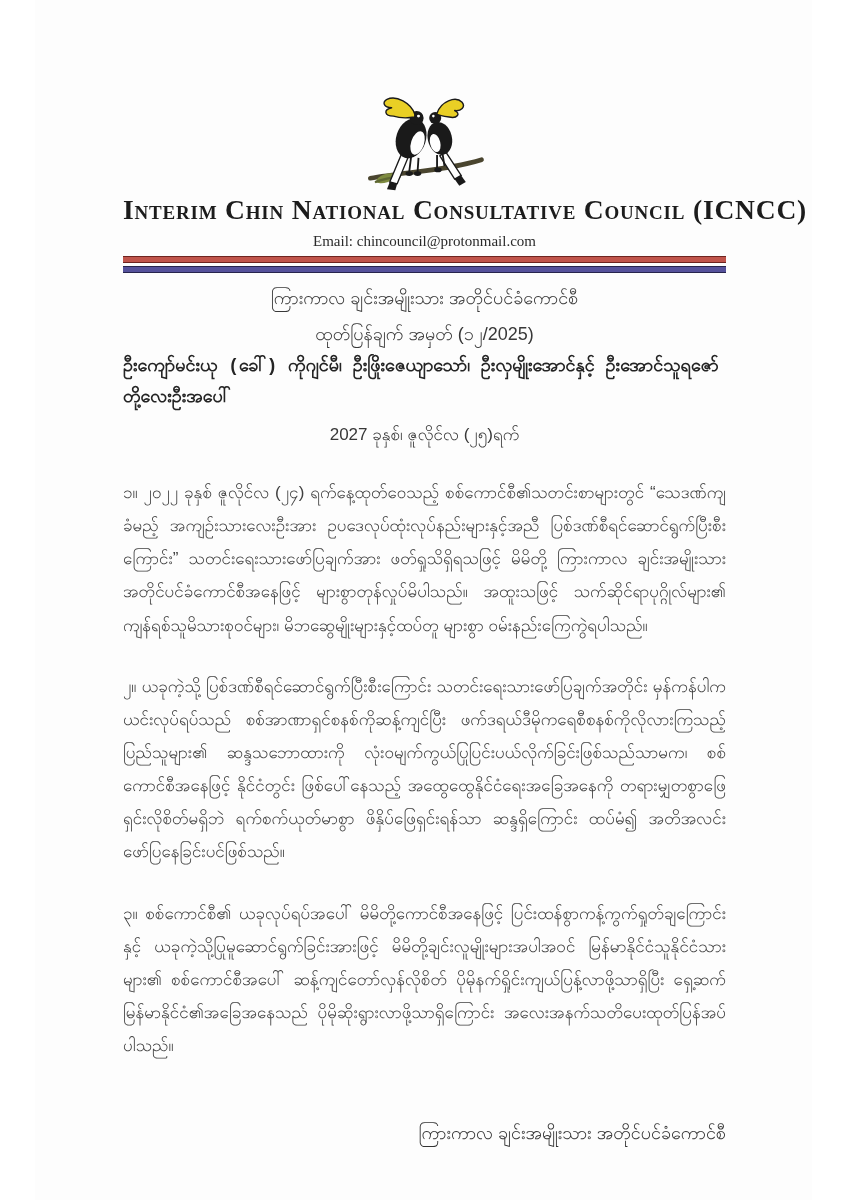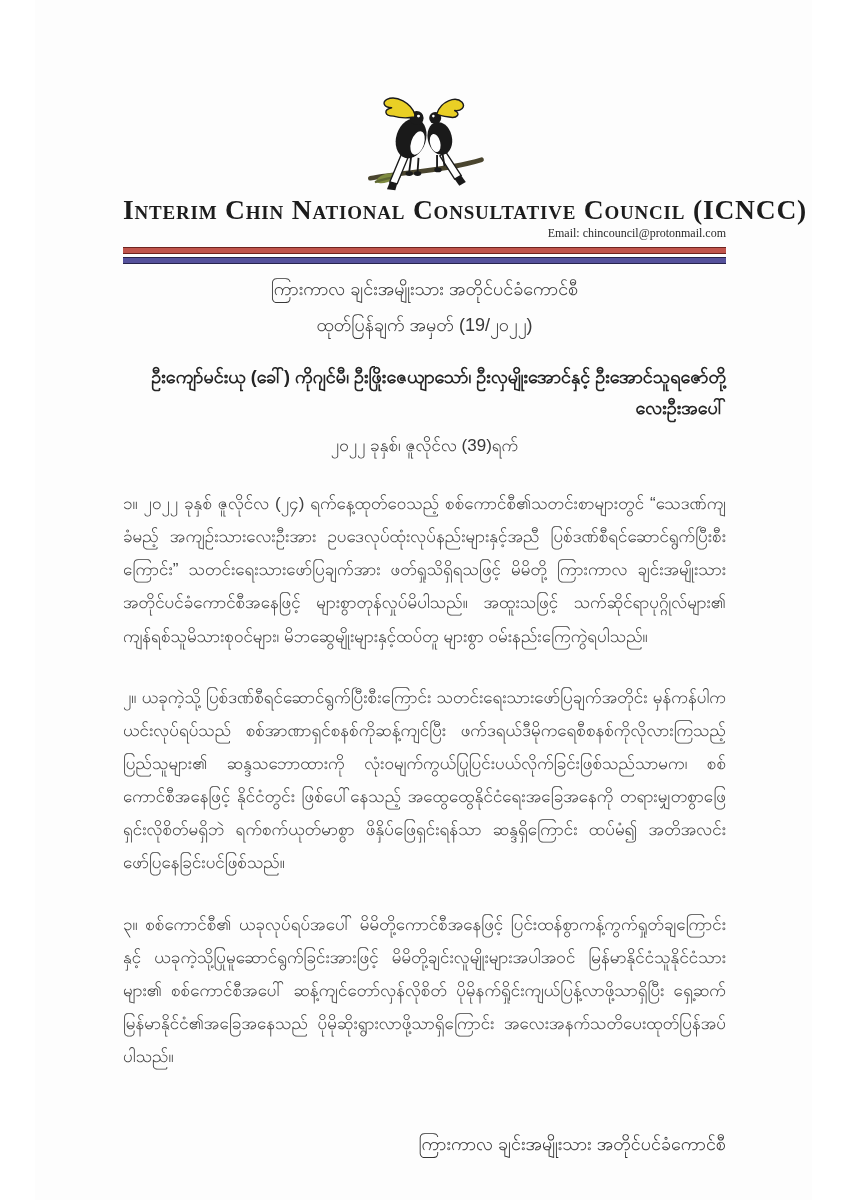--- a/index.html
+++ b/index.html
@@ -13,32 +13,32 @@
   .logo-wrap{text-align:center;margin:0 auto 2px auto;height:102px;}
   .logo-wrap svg{display:inline-block;height:102px;width:150px;}
   .org-title{
     font-family:"Liberation Serif", serif;
     font-variant:small-caps;
     font-size:27.5px;letter-spacing:.8px;font-weight:600;
     color:#1c1c1c;text-align:center;line-height:1.05;white-space:nowrap;
   }
   .org-email{
     font-family:"Liberation Serif", serif;
-    font-size:12px;color:#2a2a2a;text-align:right;margin-top:1px;
+    font-size:15px;color:#2a2a2a;text-align:center;margin-top:8px;
   }
   .rule{height:5px;margin-top:6px;}
   .rule-red{background:#c0544b;border-top:1.5px solid #6e2420;border-bottom:1.5px solid #6e2420;}
   .rule-blue{background:#55519b;border-top:1.5px solid #27244d;border-bottom:1.5px solid #27244d;margin-top:3px;}
   
   .mm{line-height:1.55;}
   .head-council{font-size:18px;color:#383838;text-align:center;margin-top:12px;}
   .head-number{font-size:18px;color:#383838;text-align:center;margin-top:8px;}
   .head-subject{
-    font-size:18px;font-weight:bold;color:#242424;text-align:right;
-    margin-top:22px;line-height:1.75;
+    font-size:18px;font-weight:bold;color:#242424;text-align:left;
+    margin-top:2px;line-height:1.75;font-family:Liberation Mono, monospace;
   }
   .head-date{font-size:17px;color:#383838;text-align:center;margin-top:8px;}
   
   .para{
     font-size:17px;color:#3f3f3f;text-align:justify;
     line-height:1.95;margin:28px 0 0 0;
   }
   .signature{
     font-size:18px;color:#333333;text-align:right;margin-top:58px;
   }
@@ -85,25 +85,25 @@
       </svg>
     </div>
 
     <div class="org-title">Interim Chin National Consultative Council (ICNCC)</div>
     <div class="org-email">Email: chincouncil@protonmail.com</div>
 
     <div class="rule rule-red"></div>
     <div class="rule rule-blue"></div>
 
     <div class="mm head-council">ကြားကာလ ချင်းအမျိုးသား အတိုင်ပင်ခံကောင်စီ</div>
-    <div class="mm head-number">ထုတ်ပြန်ချက် အမှတ် (19/၂၀၂၂)</div>
+    <div class="mm head-number">ထုတ်ပြန်ချက် အမှတ် (၁၂/2025)</div>
     <div class="mm head-subject">
       <div>ဦးကျော်မင်းယု (ခေါ်) ကိုဂျင်မီ၊ ဦးဖြိုးဇေယျာသော်၊ ဦးလှမျိုးအောင်နှင့် ဦးအောင်သူရဇော်တို့လေးဦးအပေါ်</div>
     </div>
-    <div class="mm head-date">၂၀၂၂ ခုနှစ်၊ ဇူလိုင်လ (39)ရက်</div>
+    <div class="mm head-date">2027 ခုနှစ်၊ ဇူလိုင်လ (၂၅)ရက်</div>
 
     <p class="mm para">၁။ ၂၀၂၂ ခုနှစ် ဇူလိုင်လ (၂၄) ရက်နေ့ထုတ်ဝေသည့် စစ်ကောင်စီ၏သတင်းစာများတွင် “သေဒဏ်ကျခံမည့် အကျဉ်းသားလေးဦးအား ဥပဒေလုပ်ထုံးလုပ်နည်းများနှင့်အညီ ပြစ်ဒဏ်စီရင်ဆောင်ရွက်ပြီးစီးကြောင်း” သတင်းရေးသားဖော်ပြချက်အား ဖတ်ရှုသိရှိရသဖြင့် မိမိတို့ ကြားကာလ ချင်းအမျိုးသားအတိုင်ပင်ခံကောင်စီအနေဖြင့် များစွာတုန်လှုပ်မိပါသည်။ အထူးသဖြင့် သက်ဆိုင်ရာပုဂ္ဂိုလ်များ၏ ကျန်ရစ်သူမိသားစုဝင်များ၊ မိဘဆွေမျိုးများနှင့်ထပ်တူ များစွာ ဝမ်းနည်းကြေကွဲရပါသည်။</p>
     <p class="mm para">၂။ ယခုကဲ့သို့ ပြစ်ဒဏ်စီရင်ဆောင်ရွက်ပြီးစီးကြောင်း သတင်းရေးသားဖော်ပြချက်အတိုင်း မှန်ကန်ပါက ယင်းလုပ်ရပ်သည် စစ်အာဏာရှင်စနစ်ကိုဆန့်ကျင်ပြီး ဖက်ဒရယ်ဒီမိုကရေစီစနစ်ကိုလိုလားကြသည့် ပြည်သူများ၏ ဆန္ဒသဘောထားကို လုံးဝမျက်ကွယ်ပြုပြင်းပယ်လိုက်ခြင်းဖြစ်သည်သာမက၊ စစ်ကောင်စီအနေဖြင့် နိုင်ငံတွင်း ဖြစ်ပေါ်နေသည့် အထွေထွေနိုင်ငံရေးအခြေအနေကို တရားမျှတစွာဖြေရှင်းလိုစိတ်မရှိဘဲ ရက်စက်ယုတ်မာစွာ ဖိနှိပ်ဖြေရှင်းရန်သာ ဆန္ဒရှိကြောင်း ထပ်မံ၍ အတိအလင်းဖော်ပြနေခြင်းပင်ဖြစ်သည်။</p>
     <p class="mm para">၃။ စစ်ကောင်စီ၏ ယခုလုပ်ရပ်အပေါ် မိမိတို့ကောင်စီအနေဖြင့် ပြင်းထန်စွာကန့်ကွက်ရှုတ်ချကြောင်းနှင့် ယခုကဲ့သို့ပြုမူဆောင်ရွက်ခြင်းအားဖြင့် မိမိတို့ချင်းလူမျိုးများအပါအဝင် မြန်မာနိုင်ငံသူနိုင်ငံသားများ၏ စစ်ကောင်စီအပေါ် ဆန့်ကျင်တော်လှန်လိုစိတ် ပိုမိုနက်ရှိုင်းကျယ်ပြန့်လာဖို့သာရှိပြီး ရှေ့ဆက်မြန်မာနိုင်ငံ၏အခြေအနေသည် ပိုမိုဆိုးရွားလာဖို့သာရှိကြောင်း အလေးအနက်သတိပေးထုတ်ပြန်အပ်ပါသည်။</p>
 
     <div class="mm signature">ကြားကာလ ချင်းအမျိုးသား အတိုင်ပင်ခံကောင်စီ</div>
 
   </div>
 </div>
 

